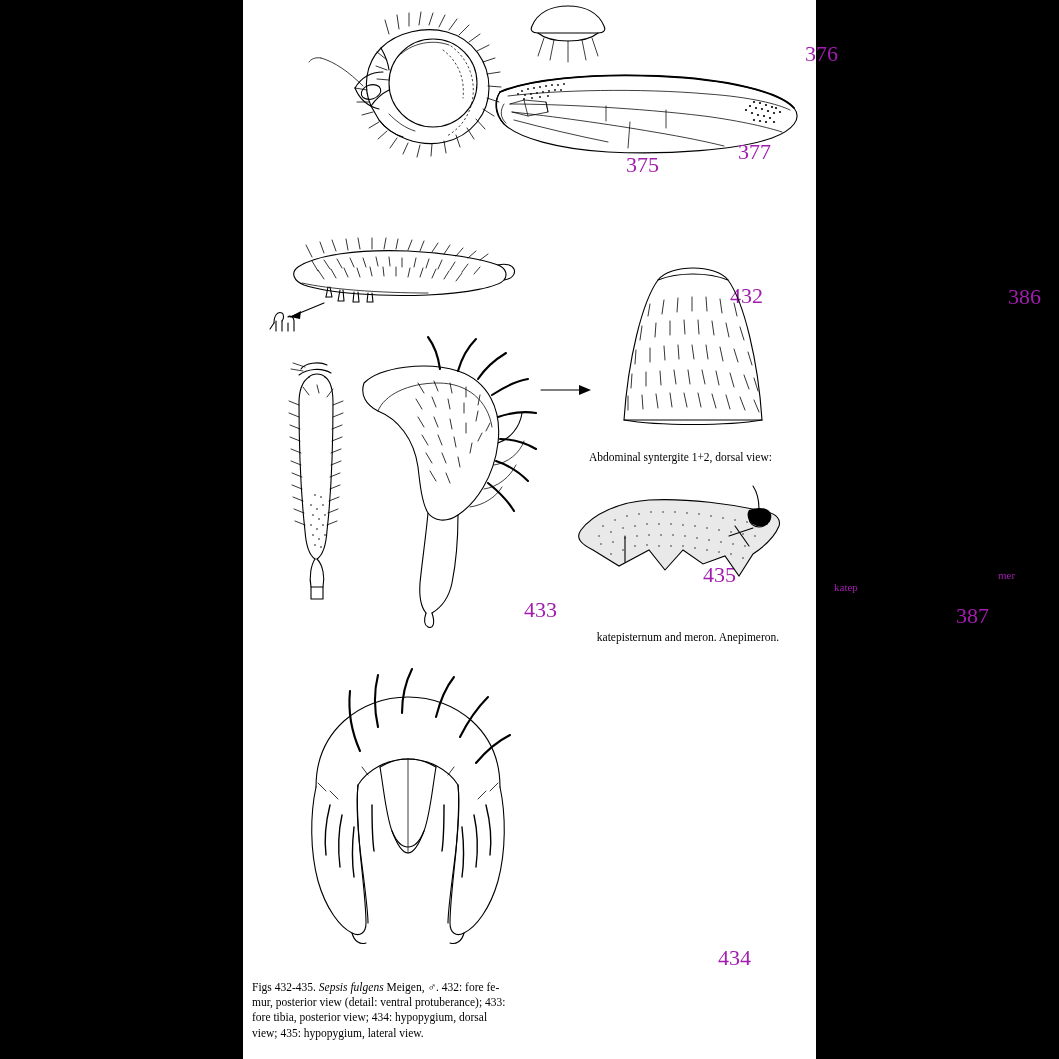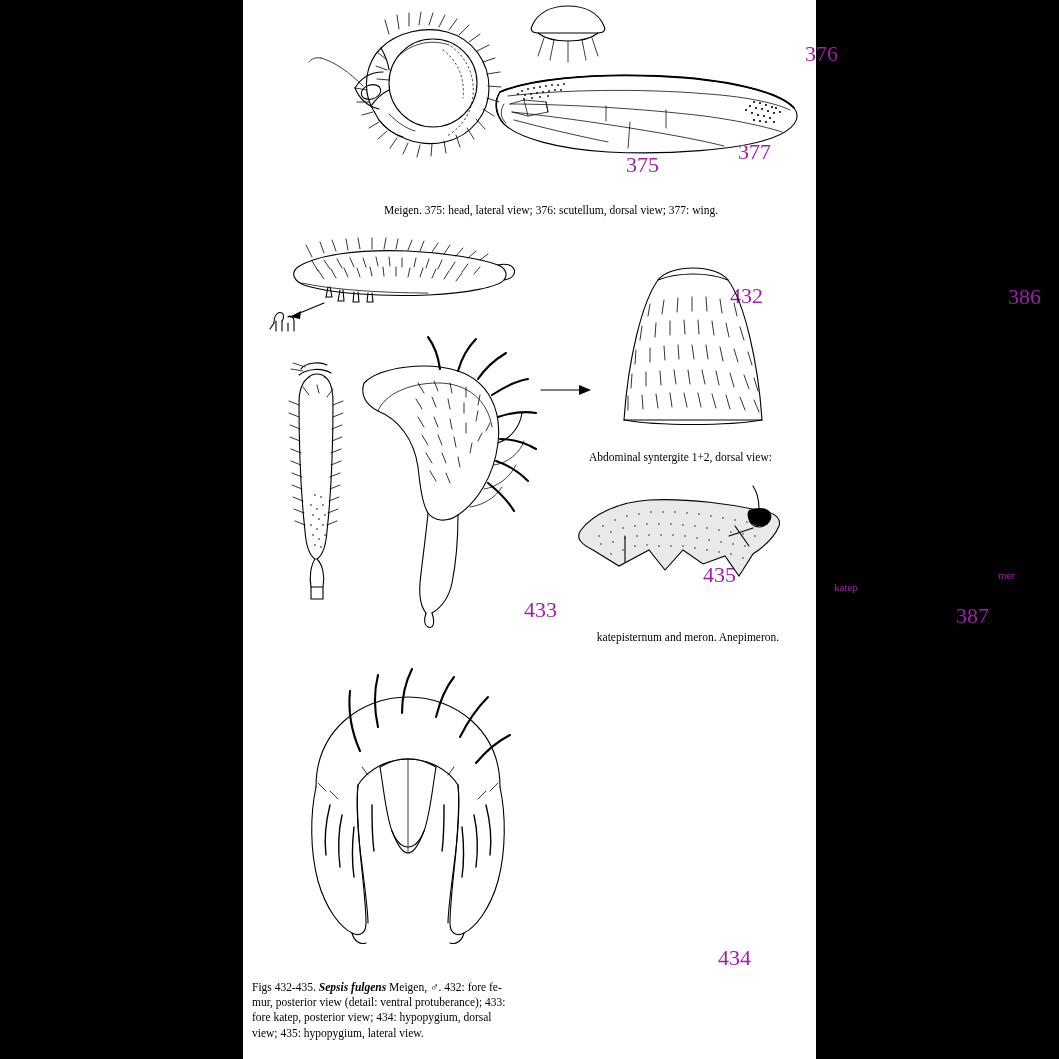--- a/index.html
+++ b/index.html
@@ -83,21 +83,21 @@
     fill: none;
     stroke: #000;
     stroke-width: 2.1;
     stroke-linecap: round;
   }
   .grey-fill {
     fill: #e9e9e9;
     stroke: #000;
     stroke-width: 1.1;
   }
-  .italic { font-style: italic; font-weight: bold; }
+  .italic { font-style: italic; }
 </style>
 </head>
 <body>
 
 <div class="page-frame">
   <div class="page-sheet">
 
     <div style="position:absolute; left:50px; top:10px;">
       <svg width="230" height="160" viewBox="0 0 230 160">
 
@@ -240,21 +240,20 @@
           <circle cx="258" cy="50" r="1.1"></circle>
             <circle cx="266" cy="60" r="1.1"></circle>
             <circle cx="272" cy="61" r="1.1"></circle>
           <circle cx="278" cy="62" r="1.1"></circle>
             <circle cx="286" cy="62" r="1.1"></circle>
         </g>
       </svg>
     </div>
     <div class="fig-label num" style="left:495px; top:139px;">377</div>
 
-    <div class="caption" style="left:68px; top:203px; width:480px; text-align:center;">Meigen. 375: head, lateral view; 376: scutellum, dorsal view; 377: wing.</div>
 
     <div style="position:absolute; left:25px; top:235px;">
       <svg width="260" height="100" viewBox="0 0 260 100">
         <path class="ink" d="M30 32 C48 20 90 14 140 16 C180 18 214 24 230 30 C238 33 240 40 236 45 C230 52 200 58 160 60 C110 62 60 58 36 50 C26 46 22 38 30 32 Z"></path>
         <path class="ink" d="M230 30 C238 28 244 30 246 34 C248 39 244 44 236 45"></path>
         <path class="ink-thin" d="M34 48 C60 54 110 58 160 58"></path>
 
         <g class="hair">
           <path d="M44 22 L38 10"></path>
             <path d="M56 18 L52 7"></path>
@@ -635,18 +634,18 @@
           <path d="M100 120 L94 112"></path>
             <path d="M180 120 L186 112"></path>
         </g>
       </svg>
     </div>
     <div class="fig-label num" style="left:475px; top:945px;text-align:center;">434</div>
 
     <div class="caption-block" style="left:9px; top:980px; width:302px;">
       <span>Figs 432-435. </span><span class="italic">Sepsis fulgens</span><span> Meigen, ♂. 432: fore fe-</span><br>
       <span>mur, posterior view (detail: ventral protuberance); 433:</span><br>
-      <span>fore katep, posterior view; 434: hypopygium, dorsal</span><br>
+      <span>fore tibia, posterior view; 434: hypopygium, dorsal</span><br>
       <span>view; 435: hypopygium, lateral view.</span>
     </div>
 
   </div>
 </div>
 
 </body></html>

